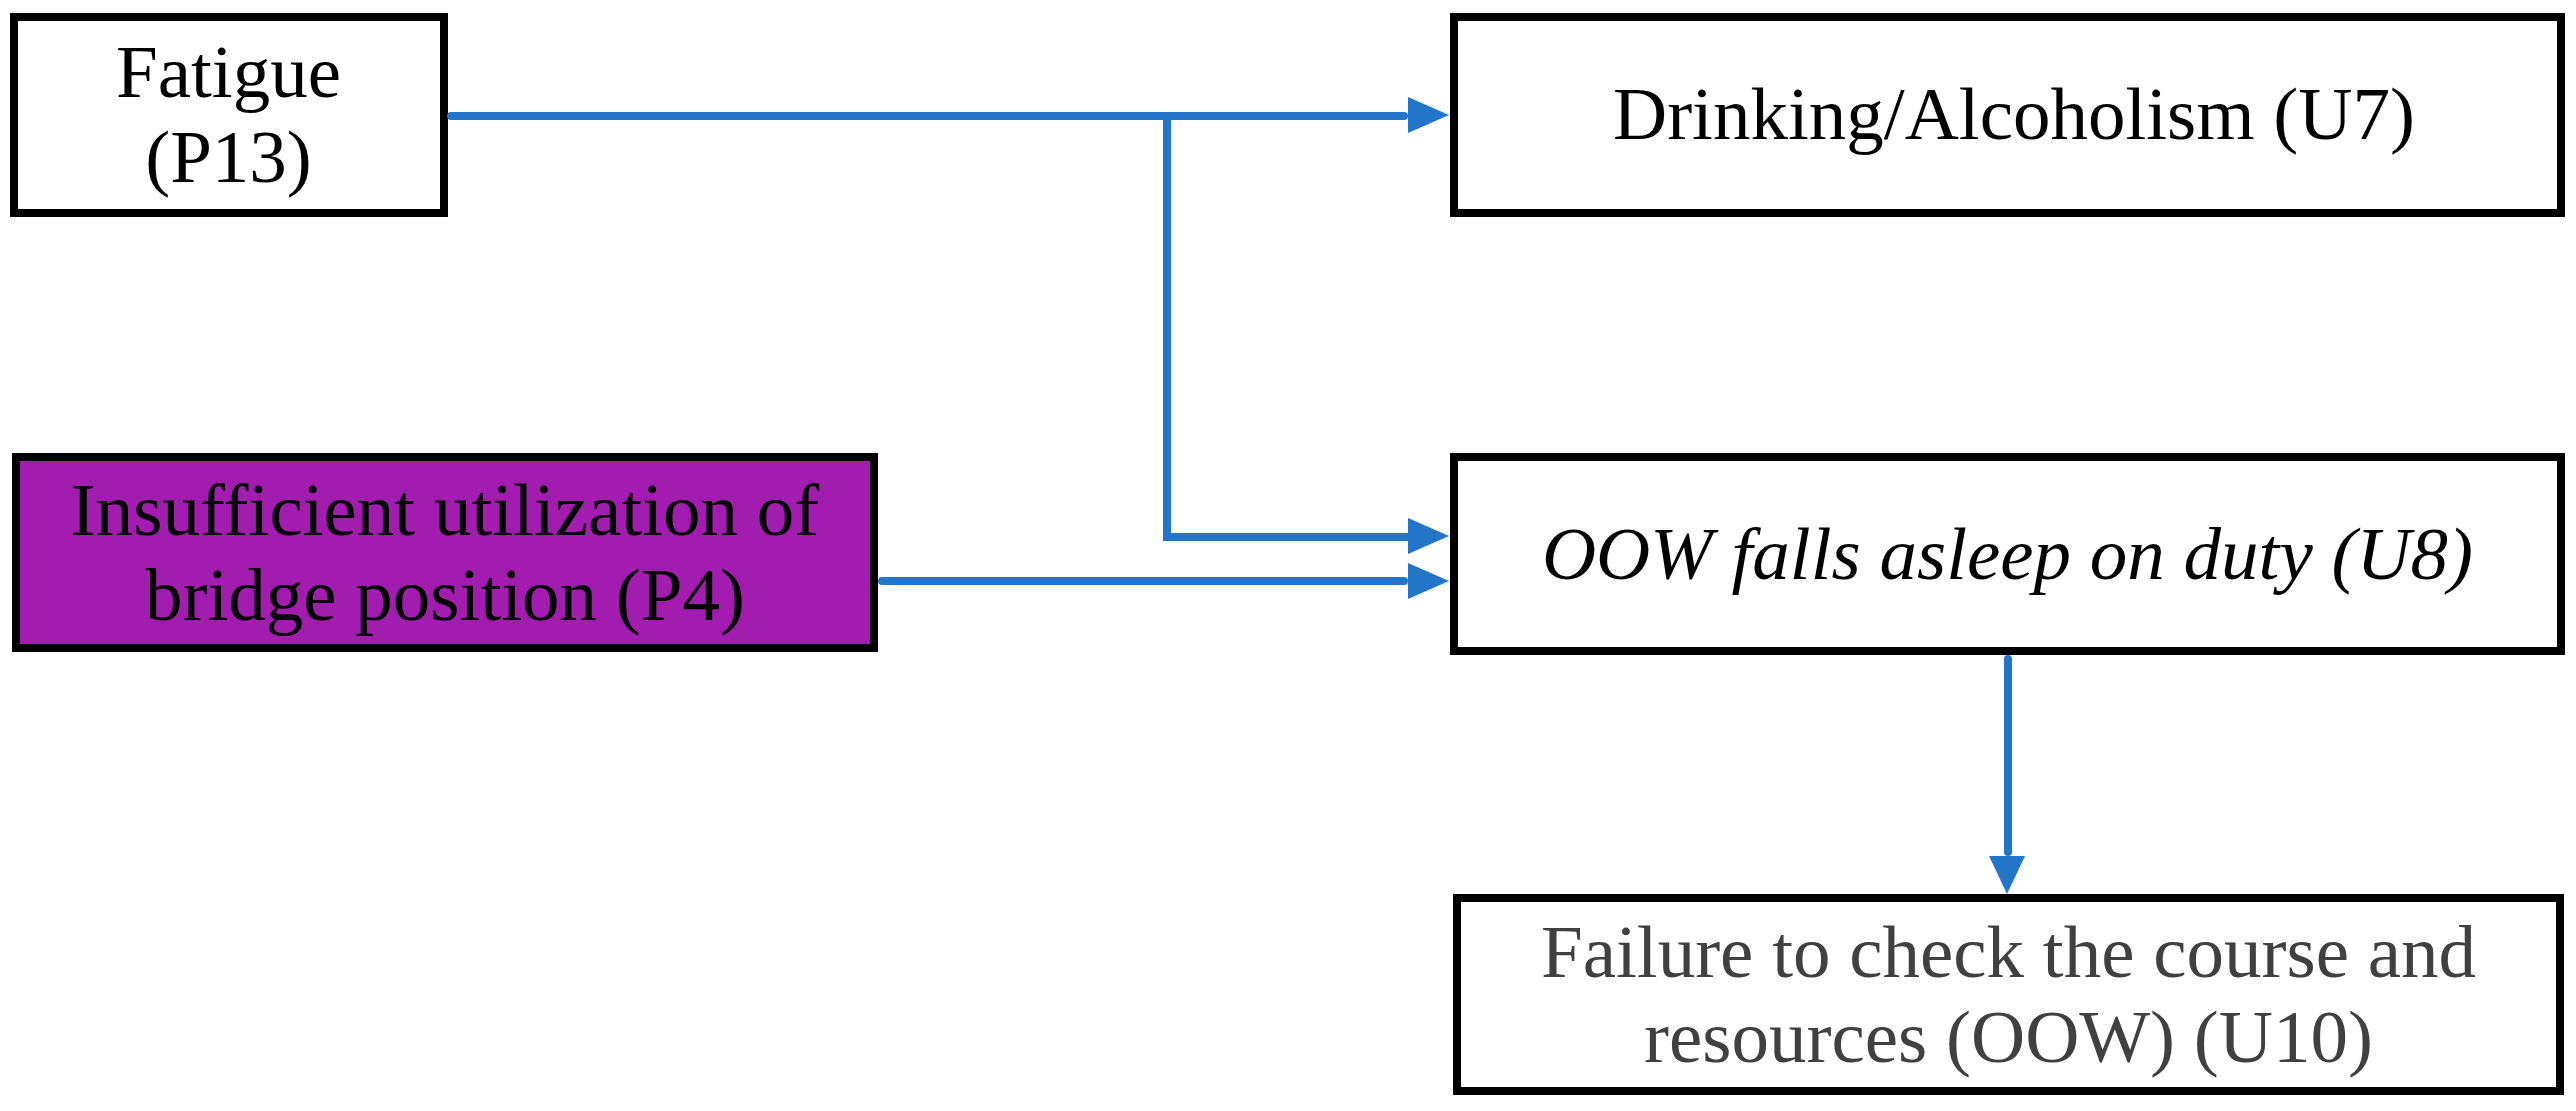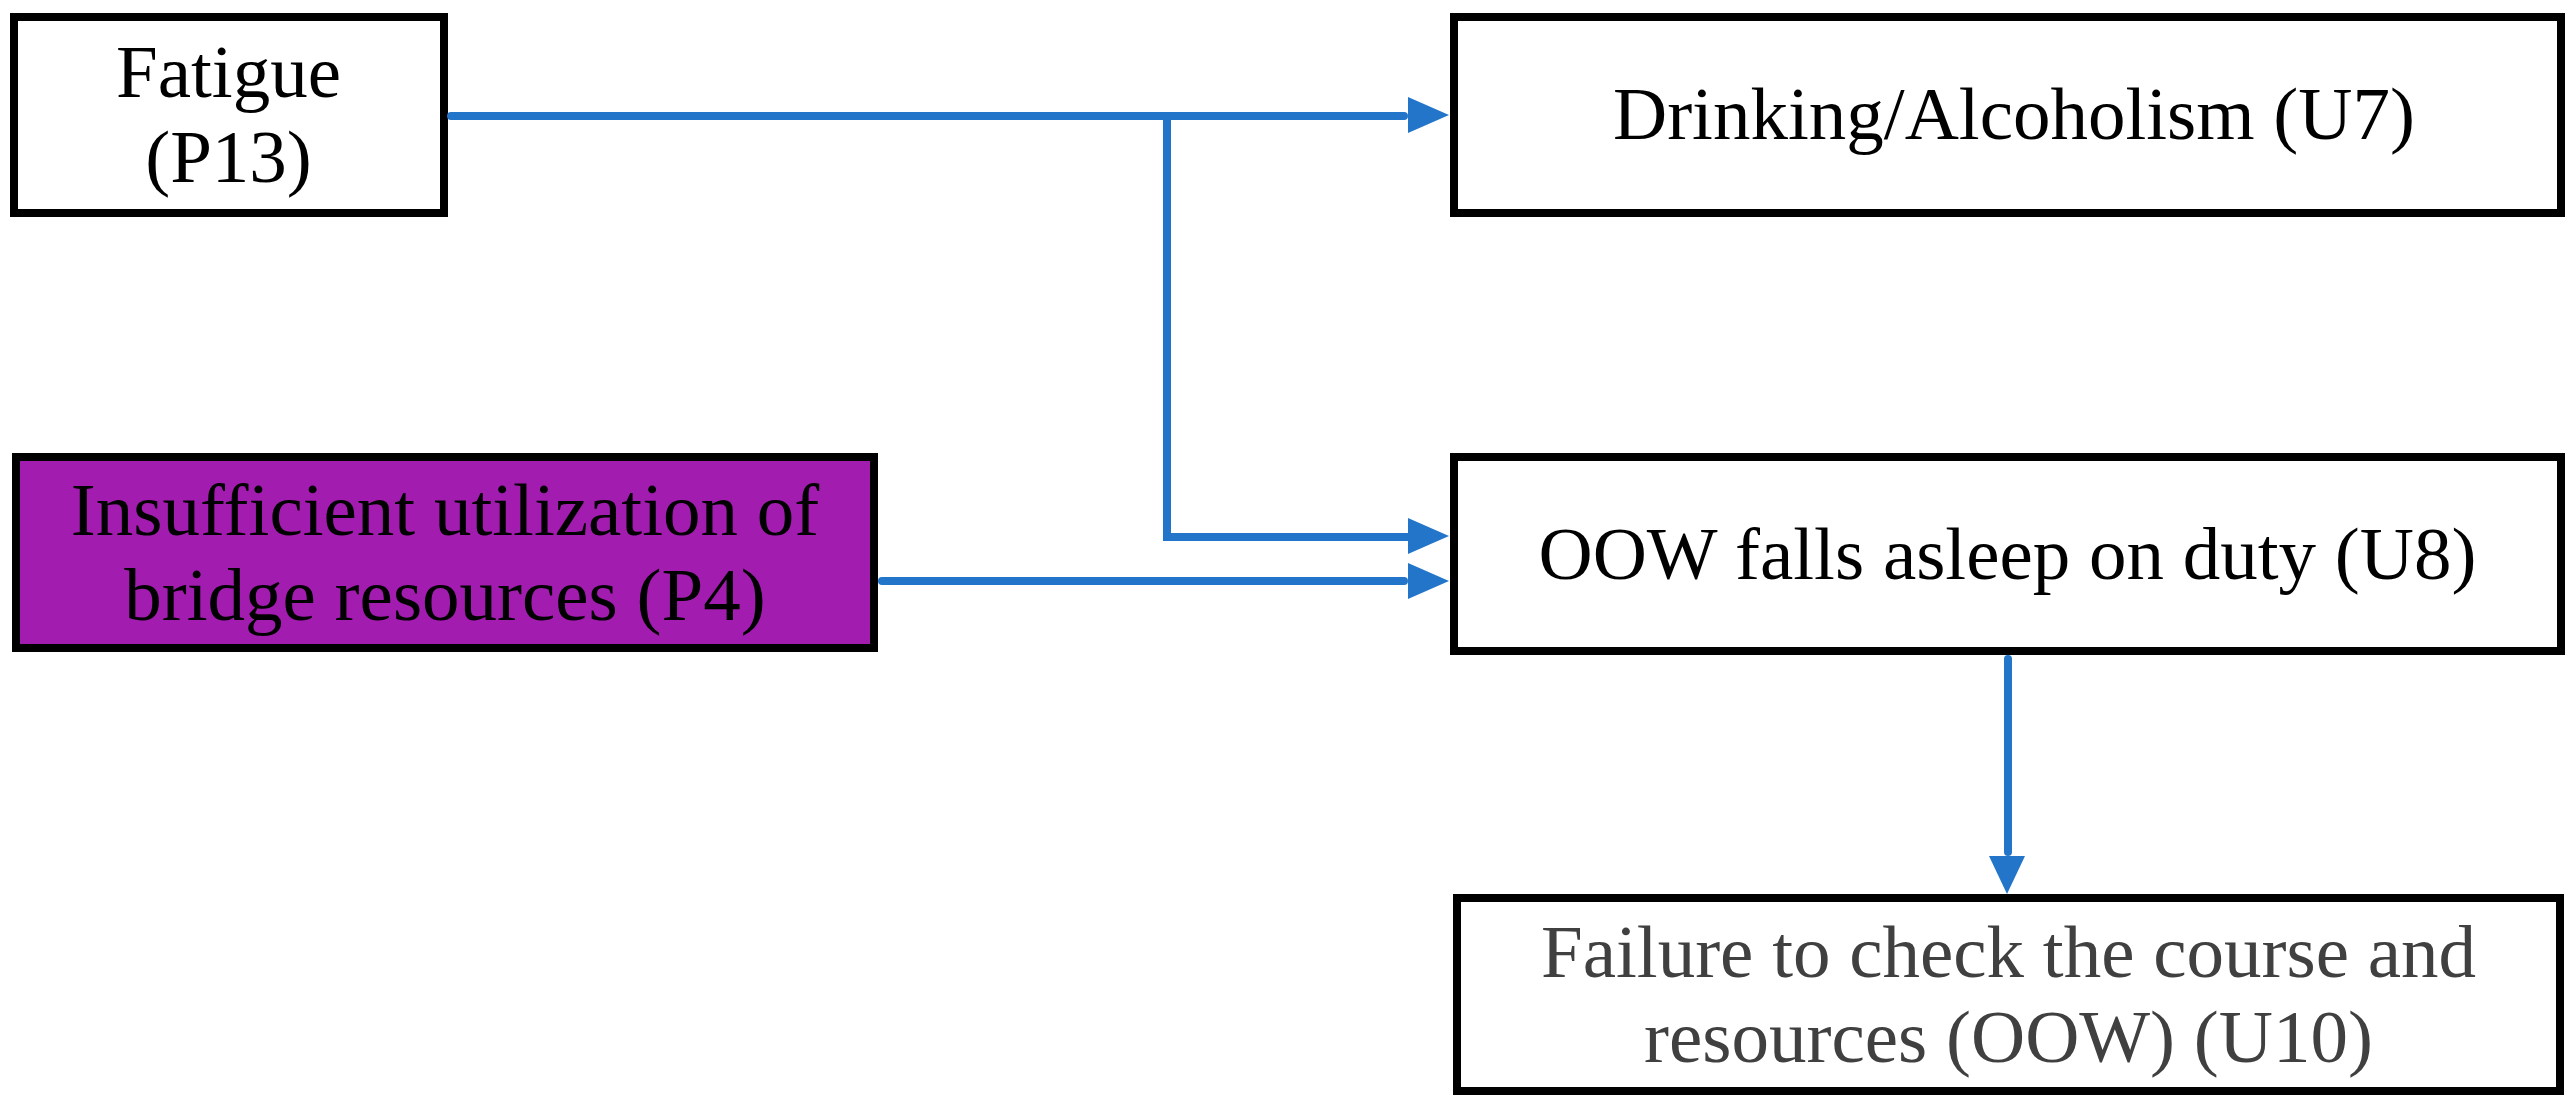--- a/index.html
+++ b/index.html
@@ -64,24 +64,24 @@
     <div class="line">Fatigue</div>
     <div class="line">(P13)</div>
   </div>
 
   <div class="node" style="left: 1450px; top: 12.7px; width: 1115px; height: 204px; border-color: rgb(0, 0, 0); color: rgb(0, 0, 0); background: rgb(255, 255, 255); padding-left: 13px;">
     <div class="line">Drinking/Alcoholism (U7)</div>
   </div>
 
   <div class="node" style="left: 12px; top: 453px; width: 866px; height: 199px; border-color: rgb(0, 0, 0); color: rgb(0, 0, 0); background: #a21caf;">
     <div class="line">Insufficient utilization of</div>
-    <div class="line">bridge resources (P4)</div>
+    <div class="line">bridge position (P4)</div>
   </div>
 
-  <div class="node" style="left: 1450px; top: 453px; width: 1115px; height: 202px; border-color: rgb(0, 0, 0); color: rgb(0, 0, 0); background: rgb(255, 255, 255);">
+  <div class="node" style="left: 1450px; top: 453px; width: 1115px; height: 202px; border-color: rgb(0, 0, 0); color: rgb(0, 0, 0); background: rgb(255, 255, 255); font-style: italic;">
     <div class="line">OOW falls asleep on duty (U8)</div>
   </div>
 
   <div class="node" style="left: 1453px; top: 894px; width: 1111px; height: 201px; border-color: rgb(0, 0, 0); color: #404040; background: rgb(255, 255, 255);">
     <div class="line">Failure to check the course and</div>
     <div class="line">resources (OOW) (U10)</div>
   </div>
 
   <div class="seg h cap" style="left:447px; top:112px; width:961px;"></div>
   <div class="head right" style="left:1408px; top:97px;"></div>

